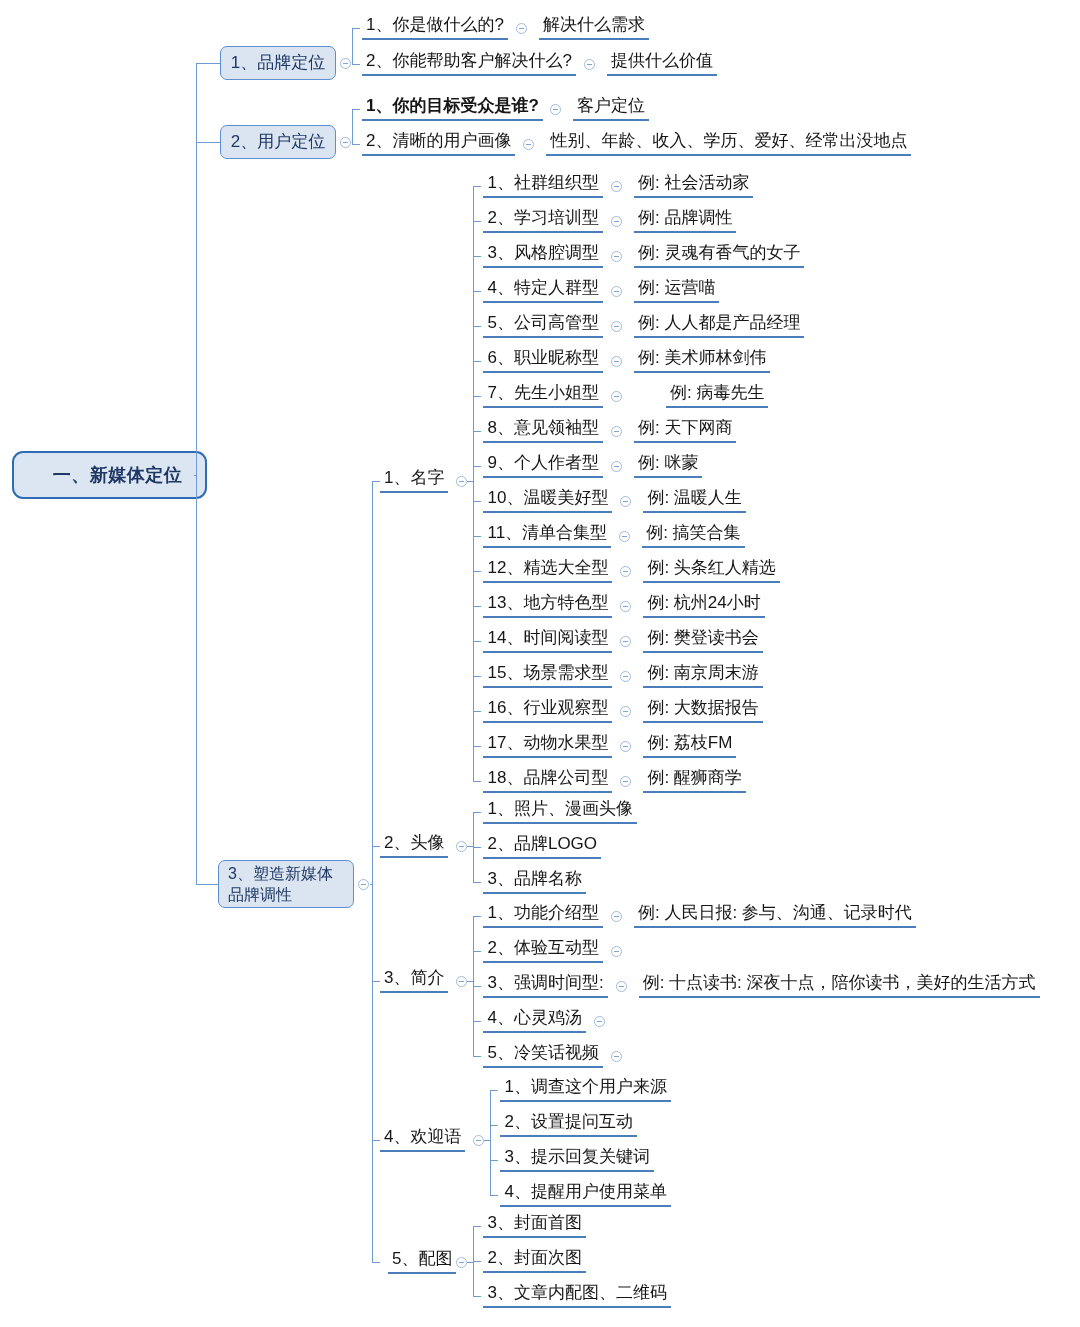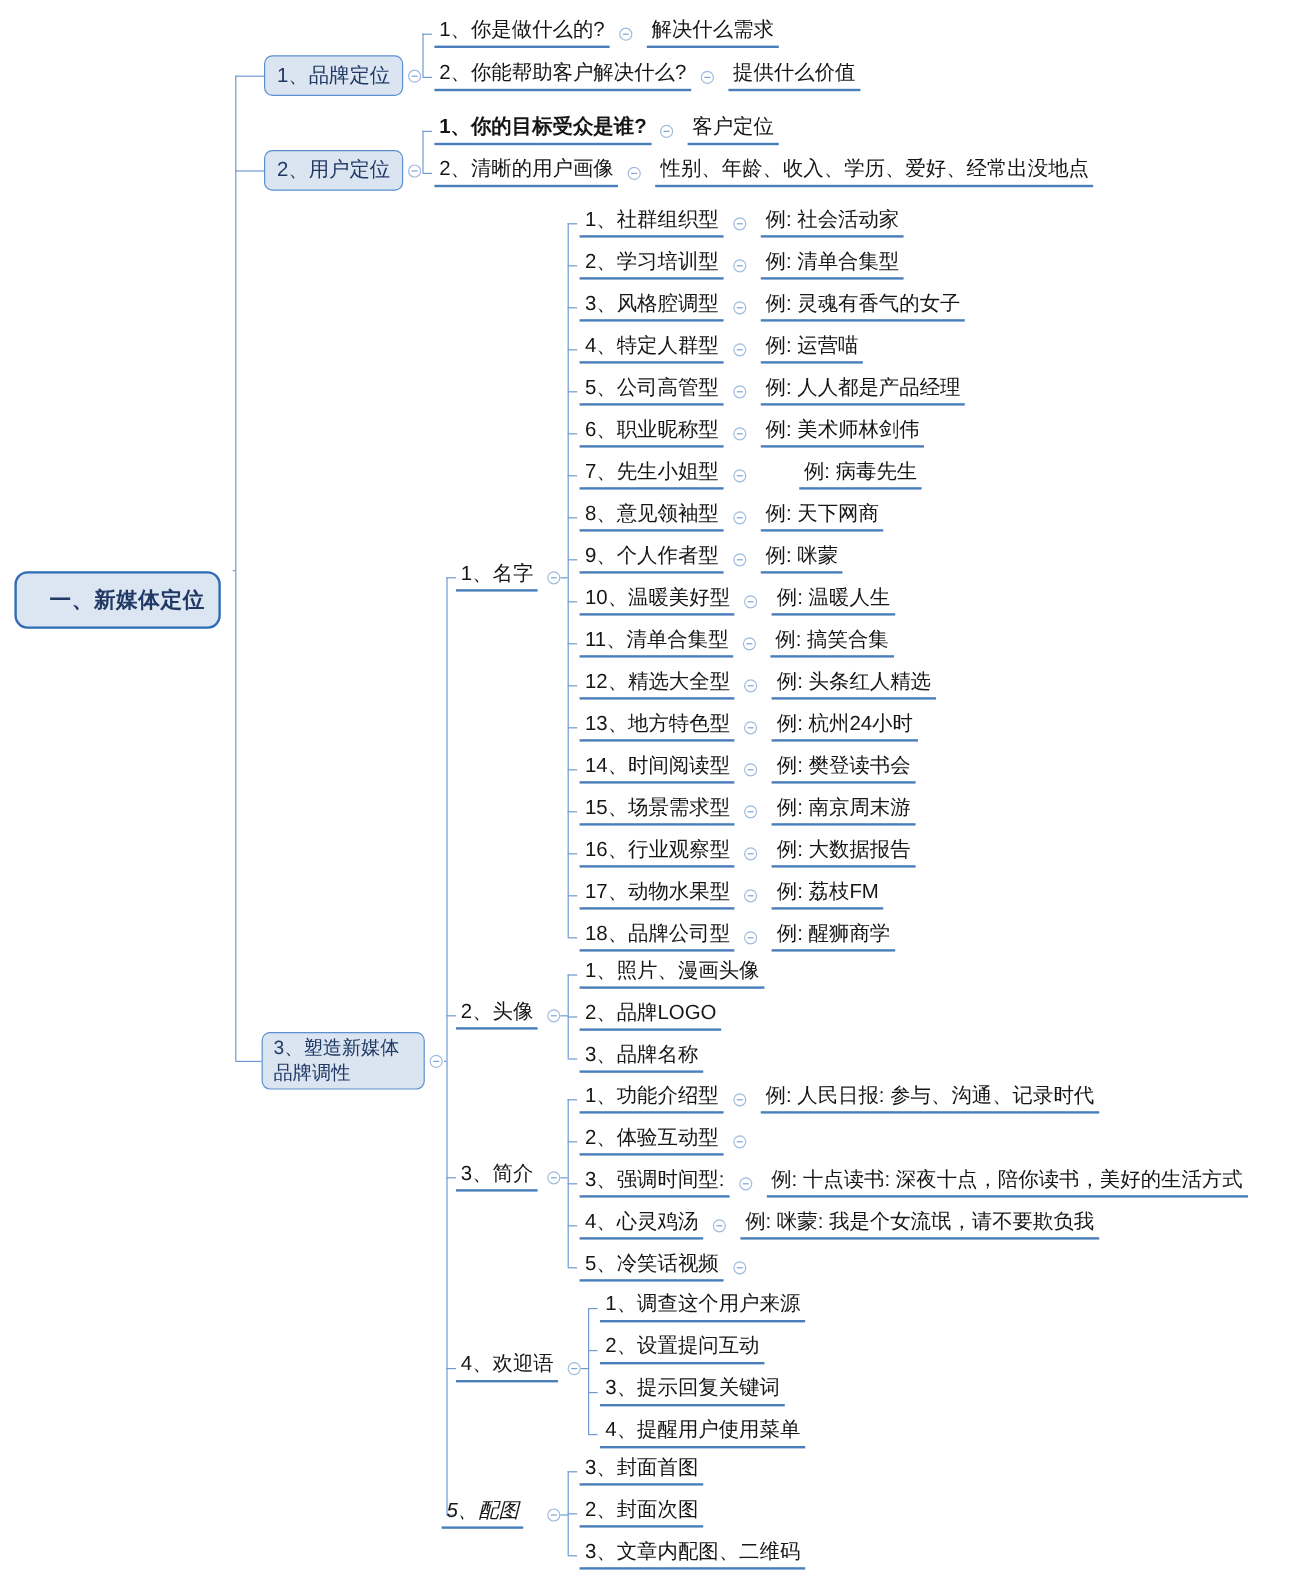--- a/index.html
+++ b/index.html
@@ -74,21 +74,21 @@
     position:absolute;
     left:2px;top:4px;
     width:5px;height:1px;
     background:#7ea5d4;
   }
 </style>
 </head>
 <body>
 
 <div id="canvas">
-    <div class="boxnode root" style="left: 12px; top: 476px; width: 172px; height: 48px; padding-left: 16px;">一、新媒体定位</div>
+    <div class="boxnode root" style="left: 12px; top: 451px; width: 195px; height: 48px; padding-left: 16px;">一、新媒体定位</div>
     <div class="boxnode" style="left: 220px; top: 46px; width: 116px; height: 34px;">1、品牌定位</div>
     <div class="boxnode" style="left: 220px; top: 125px; width: 116px; height: 34px;">2、用户定位</div>
     <div class="boxnode multiline" style="left: 218px; top: 860px; width: 136px; height: 48px;">3、塑造新媒体
 品牌调性</div>
     <div class="ln h" style="left: 194px; top: 475px; width: 2px;"></div>
     <div class="ln v" style="left: 196px; top: 63px; height: 821px;"></div>
     <div class="ln h" style="left: 196px; top: 63px; width: 24px;"></div>
     <div class="ln h" style="left: 196px; top: 142px; width: 24px;"></div>
     <div class="ln h" style="left: 196px; top: 884px; width: 22px;"></div>
     <div class="tog" style="left: 340px; top: 57.5px;"></div>
@@ -120,21 +120,21 @@
     <div class="tog" style="left: 456.469px; top: 475.5px;"></div>
     <div class="ln v" style="left: 473.469px; top: 186px; height: 595px;"></div>
     <div class="ln h" style="left: 467.469px; top: 481px; width: 6px;"></div>
     <div class="ln h" style="left: 473.469px; top: 186px; width: 8px;"></div>
     <div class="topic" style="left: 483.469px; top: 173px;">1、社群组织型</div>
     <div class="tog" style="left: 610.938px; top: 180.5px;"></div>
     <div class="topic" style="left: 633.938px; top: 173px;">例: 社会活动家</div>
     <div class="ln h" style="left: 473.469px; top: 221px; width: 8px;"></div>
     <div class="topic" style="left: 483.469px; top: 208px;">2、学习培训型</div>
     <div class="tog" style="left: 610.938px; top: 215.5px;"></div>
-    <div class="topic" style="left: 633.938px; top: 208px;">例: 清单合集型</div>
+    <div class="topic" style="left: 633.938px; top: 208px;">例: 品牌调性</div>
     <div class="ln h" style="left: 473.469px; top: 256px; width: 8px;"></div>
     <div class="topic" style="left: 483.469px; top: 243px;">3、风格腔调型</div>
     <div class="tog" style="left: 610.938px; top: 250.5px;"></div>
     <div class="topic" style="left: 633.938px; top: 243px;">例: 灵魂有香气的女子</div>
     <div class="ln h" style="left: 473.469px; top: 291px; width: 8px;"></div>
     <div class="topic" style="left: 483.469px; top: 278px;">4、特定人群型</div>
     <div class="tog" style="left: 610.938px; top: 285.5px;"></div>
     <div class="topic" style="left: 633.938px; top: 278px;">例: 运营喵</div>
     <div class="ln h" style="left: 473.469px; top: 326px; width: 8px;"></div>
     <div class="topic" style="left: 483.469px; top: 313px;">5、公司高管型</div>
@@ -215,39 +215,38 @@
     <div class="ln h" style="left: 473.469px; top: 951px; width: 8px;"></div>
     <div class="topic" style="left: 483.469px; top: 938px;">2、体验互动型</div>
     <div class="tog" style="left: 610.938px; top: 945.5px;"></div>
     <div class="ln h" style="left: 473.469px; top: 986px; width: 8px;"></div>
     <div class="topic" style="left: 483.469px; top: 973px;">3、强调时间型:</div>
     <div class="tog" style="left: 615.656px; top: 980.5px;"></div>
     <div class="topic" style="left: 638.656px; top: 973px;">例: 十点读书: 深夜十点，陪你读书，美好的生活方式</div>
     <div class="ln h" style="left: 473.469px; top: 1021px; width: 8px;"></div>
     <div class="topic" style="left: 483.469px; top: 1008px;">4、心灵鸡汤</div>
     <div class="tog" style="left: 593.938px; top: 1015.5px;"></div>
-    <div class="topic" style="left: 616.938px; top: 1008px;">例: 咪蒙: 我是个女流氓，请不要欺负我</div>
     <div class="ln h" style="left: 473.469px; top: 1056px; width: 8px;"></div>
     <div class="topic" style="left: 483.469px; top: 1043px;">5、冷笑话视频</div>
     <div class="tog" style="left: 610.938px; top: 1050.5px;"></div>
     <div class="ln h" style="left: 372px; top: 1140px; width: 8px;"></div>
     <div class="topic" style="left: 380px; top: 1127px;">4、欢迎语</div>
     <div class="tog" style="left: 473.469px; top: 1134.5px;"></div>
     <div class="ln v" style="left: 490.469px; top: 1090px; height: 105px;"></div>
     <div class="ln h" style="left: 484.469px; top: 1140px; width: 6px;"></div>
     <div class="ln h" style="left: 490.469px; top: 1090px; width: 8px;"></div>
     <div class="topic" style="left: 500.469px; top: 1077px;">1、调查这个用户来源</div>
     <div class="ln h" style="left: 490.469px; top: 1125px; width: 8px;"></div>
     <div class="topic" style="left: 500.469px; top: 1112px;">2、设置提问互动</div>
     <div class="ln h" style="left: 490.469px; top: 1160px; width: 8px;"></div>
     <div class="topic" style="left: 500.469px; top: 1147px;">3、提示回复关键词</div>
     <div class="ln h" style="left: 490.469px; top: 1195px; width: 8px;"></div>
     <div class="topic" style="left: 500.469px; top: 1182px;">4、提醒用户使用菜单</div>
     <div class="ln h" style="left: 372px; top: 1262px; width: 8px;"></div>
-    <div class="topic" style="left: 368px; top: 1249px; font-style: italic;">5、配图</div>
+    <div class="topic" style="left: 388px; top: 1249px;">5、配图</div>
     <div class="tog" style="left: 456.469px; top: 1256.5px;"></div>
     <div class="ln v" style="left: 473.469px; top: 1226px; height: 70px;"></div>
     <div class="ln h" style="left: 467.469px; top: 1262px; width: 6px;"></div>
     <div class="ln h" style="left: 473.469px; top: 1226px; width: 8px;"></div>
     <div class="topic" style="left: 483.469px; top: 1213px;">3、封面首图</div>
     <div class="ln h" style="left: 473.469px; top: 1261px; width: 8px;"></div>
     <div class="topic" style="left: 483.469px; top: 1248px;">2、封面次图</div>
     <div class="ln h" style="left: 473.469px; top: 1296px; width: 8px;"></div>
     <div class="topic" style="left: 483.469px; top: 1283px;">3、文章内配图、二维码</div>
   </div>

